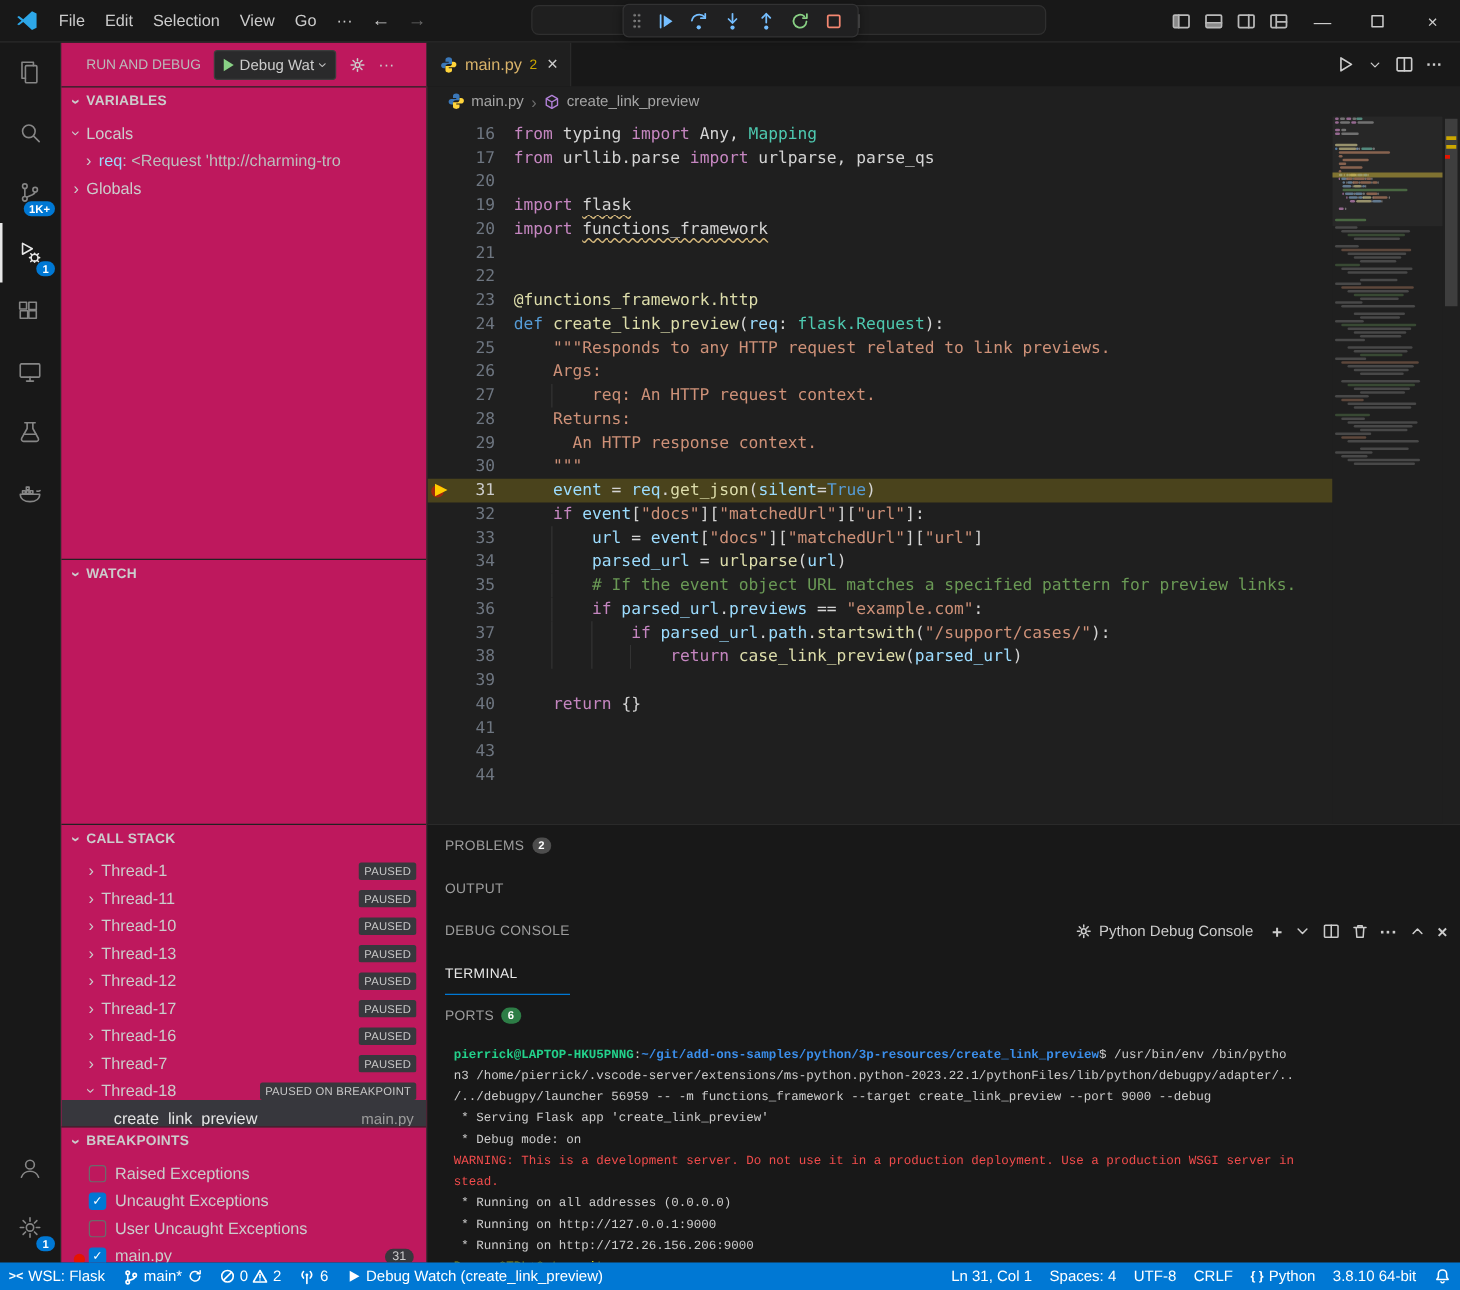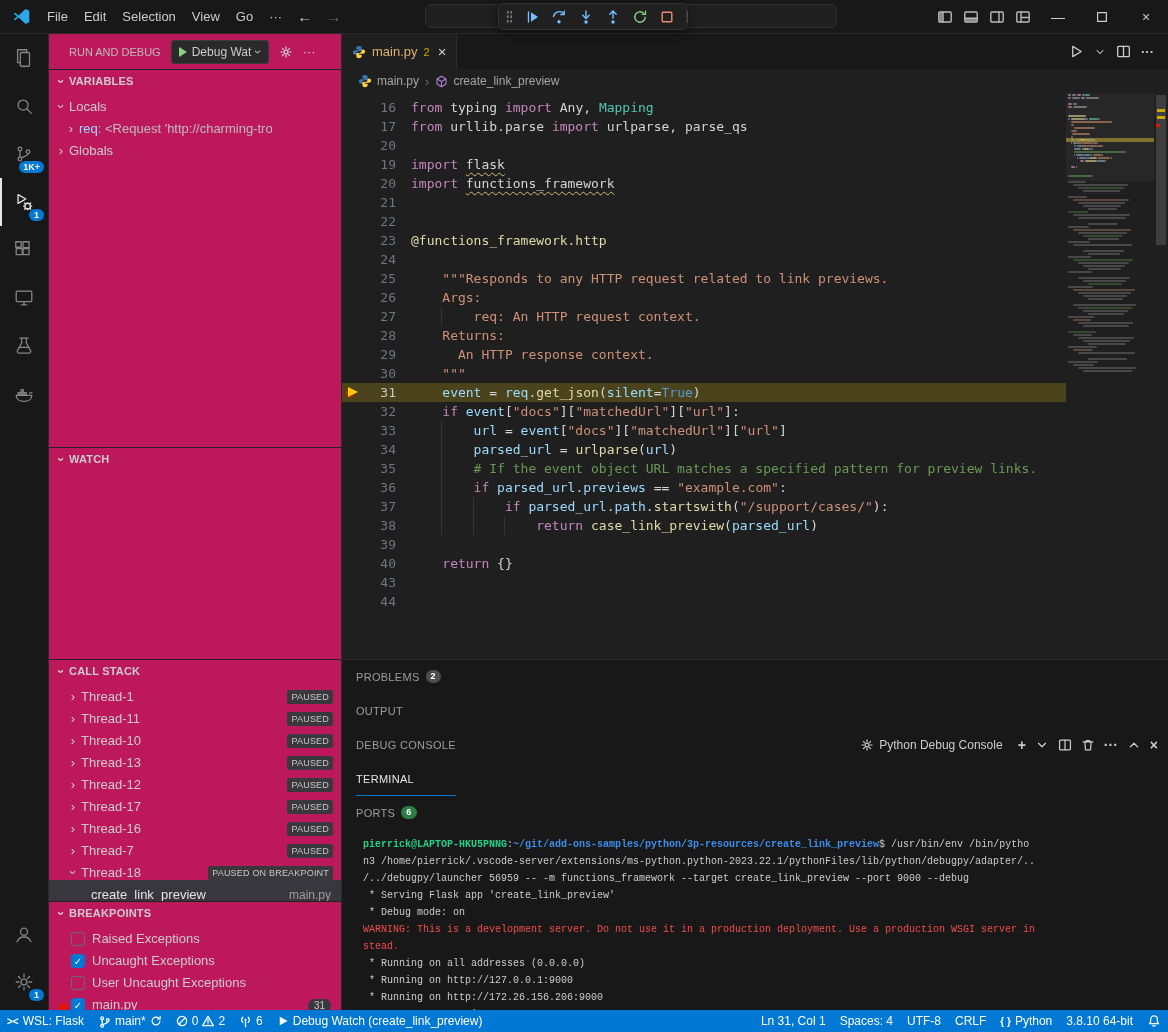--- a/index.html
+++ b/index.html
@@ -494,37 +494,38 @@
       <div id="codewrap">
         <div id="code">
             <div class="cl"><span class="glyph"></span><span class="lnum">16</span><span class="ltext"><span class="k">from</span><span class="t"> typing </span><span class="k">import</span><span class="t"> Any, </span><span class="c">Mapping</span></span></div>
             <div class="cl"><span class="glyph"></span><span class="lnum">17</span><span class="ltext"><span class="k">from</span><span class="t"> urllib.parse </span><span class="k">import</span><span class="t"> urlparse, parse_qs</span></span></div>
             <div class="cl"><span class="glyph"></span><span class="lnum">20</span><span class="ltext"></span></div>
             <div class="cl"><span class="glyph"></span><span class="lnum">19</span><span class="ltext"><span class="k">import</span><span class="t"> </span><span class="w">flask</span></span></div>
             <div class="cl"><span class="glyph"></span><span class="lnum">20</span><span class="ltext"><span class="k">import</span><span class="t"> </span><span class="w">functions_framework</span></span></div>
             <div class="cl"><span class="glyph"></span><span class="lnum">21</span><span class="ltext"></span></div>
             <div class="cl"><span class="glyph"></span><span class="lnum">22</span><span class="ltext"></span></div>
             <div class="cl"><span class="glyph"></span><span class="lnum">23</span><span class="ltext"><span class="f">@functions_framework.http</span></span></div>
-            <div class="cl"><span class="glyph"></span><span class="lnum">24</span></div>
+            <div class="cl"><span class="glyph"></span><span class="lnum">24</span><span class="ltext"><span class="d">def </span><span class="f">create_link_preview</span><span class="t">(</span><span class="v">req</span><span class="t">: </span><span class="c">flask.Request</span><span class="t">):</span></span></div>
             <div class="cl"><span class="glyph"></span><span class="lnum">25</span><span class="ltext"><span class="s">    """Responds to any HTTP request related to link previews.</span></span></div>
             <div class="cl"><span class="glyph"></span><span class="lnum">26</span><span class="ltext"><span class="s">    Args:</span></span></div>
             <div class="cl"><span class="glyph"></span><span class="lnum">27</span><span class="ltext"><span class="ig"></span><span class="s">    req: An HTTP request context.</span></span></div>
             <div class="cl"><span class="glyph"></span><span class="lnum">28</span><span class="ltext"><span class="s">    Returns:</span></span></div>
             <div class="cl"><span class="glyph"></span><span class="lnum">29</span><span class="ltext"><span class="s">      An HTTP response context.</span></span></div>
             <div class="cl"><span class="glyph"></span><span class="lnum">30</span><span class="ltext"><span class="s">    """</span></span></div>
             <div class="cl cur"><span class="glyph"><span class="bpdot-g"></span><span class="arrow-g"></span></span><span class="lnum">31</span><span class="ltext"><span class="t">    </span><span class="v">event</span><span class="t"> = </span><span class="v">req</span><span class="t">.</span><span class="f">get_json</span><span class="t">(</span><span class="v">silent</span><span class="t">=</span><span class="b">True</span><span class="t">)</span></span></div>
             <div class="cl"><span class="glyph"></span><span class="lnum">32</span><span class="ltext"><span class="t">    </span><span class="k">if</span><span class="t"> </span><span class="v">event</span><span class="t">[</span><span class="s">"docs"</span><span class="t">][</span><span class="s">"matchedUrl"</span><span class="t">][</span><span class="s">"url"</span><span class="t">]:</span></span></div>
             <div class="cl"><span class="glyph"></span><span class="lnum">33</span><span class="ltext"><span class="ig"></span><span class="t">    </span><span class="v">url</span><span class="t"> = </span><span class="v">event</span><span class="t">[</span><span class="s">"docs"</span><span class="t">][</span><span class="s">"matchedUrl"</span><span class="t">][</span><span class="s">"url"</span><span class="t">]</span></span></div>
             <div class="cl"><span class="glyph"></span><span class="lnum">34</span><span class="ltext"><span class="ig"></span><span class="t">    </span><span class="v">parsed_url</span><span class="t"> = </span><span class="f">urlparse</span><span class="t">(</span><span class="v">url</span><span class="t">)</span></span></div>
             <div class="cl"><span class="glyph"></span><span class="lnum">35</span><span class="ltext"><span class="ig"></span><span class="m">    # If the event object URL matches a specified pattern for preview links.</span></span></div>
             <div class="cl"><span class="glyph"></span><span class="lnum">36</span><span class="ltext"><span class="ig"></span><span class="t">    </span><span class="k">if</span><span class="t"> </span><span class="v">parsed_url</span><span class="t">.</span><span class="v">previews</span><span class="t"> == </span><span class="s">"example.com"</span><span class="t">:</span></span></div>
             <div class="cl"><span class="glyph"></span><span class="lnum">37</span><span class="ltext"><span class="ig"></span><span class="ig"></span><span class="t">    </span><span class="k">if</span><span class="t"> </span><span class="v">parsed_url</span><span class="t">.</span><span class="v">path</span><span class="t">.</span><span class="f">startswith</span><span class="t">(</span><span class="s">"/support/cases/"</span><span class="t">):</span></span></div>
             <div class="cl"><span class="glyph"></span><span class="lnum">38</span><span class="ltext"><span class="ig"></span><span class="ig"></span><span class="ig"></span><span class="t">    </span><span class="k">return</span><span class="t"> </span><span class="f">case_link_preview</span><span class="t">(</span><span class="v">parsed_url</span><span class="t">)</span></span></div>
             <div class="cl"><span class="glyph"></span><span class="lnum">39</span><span class="ltext"></span></div>
             <div class="cl"><span class="glyph"></span><span class="lnum">40</span><span class="ltext"><span class="t">    </span><span class="k">return</span><span class="t"> {}</span></span></div>
+            <div class="cl"><span class="glyph"></span><span class="lnum">41</span><span class="ltext"></span></div>
             <div class="cl"><span class="glyph"></span><span class="lnum">43</span></div>
             <div class="cl"><span class="glyph"></span><span class="lnum">44</span><span class="ltext"></span></div>
           </div>
         <div id="minimap">
             <div id="mm-slider" style="height:88px"></div>
             <div class="mmbar" style="left:2.0px;top:1px;width:2.9px;background:#b97fb3;opacity:.75"></div>
             <div class="mmbar" style="left:5.6px;top:1px;width:4.3px;background:#8b8b8b;opacity:.75"></div>
             <div class="mmbar" style="left:10.6px;top:1px;width:4.3px;background:#b97fb3;opacity:.75"></div>
             <div class="mmbar" style="left:15.7px;top:1px;width:2.9px;background:#8b8b8b;opacity:.75"></div>
             <div class="mmbar" style="left:19.3px;top:1px;width:5.0px;background:#62a99a;opacity:.75"></div>

